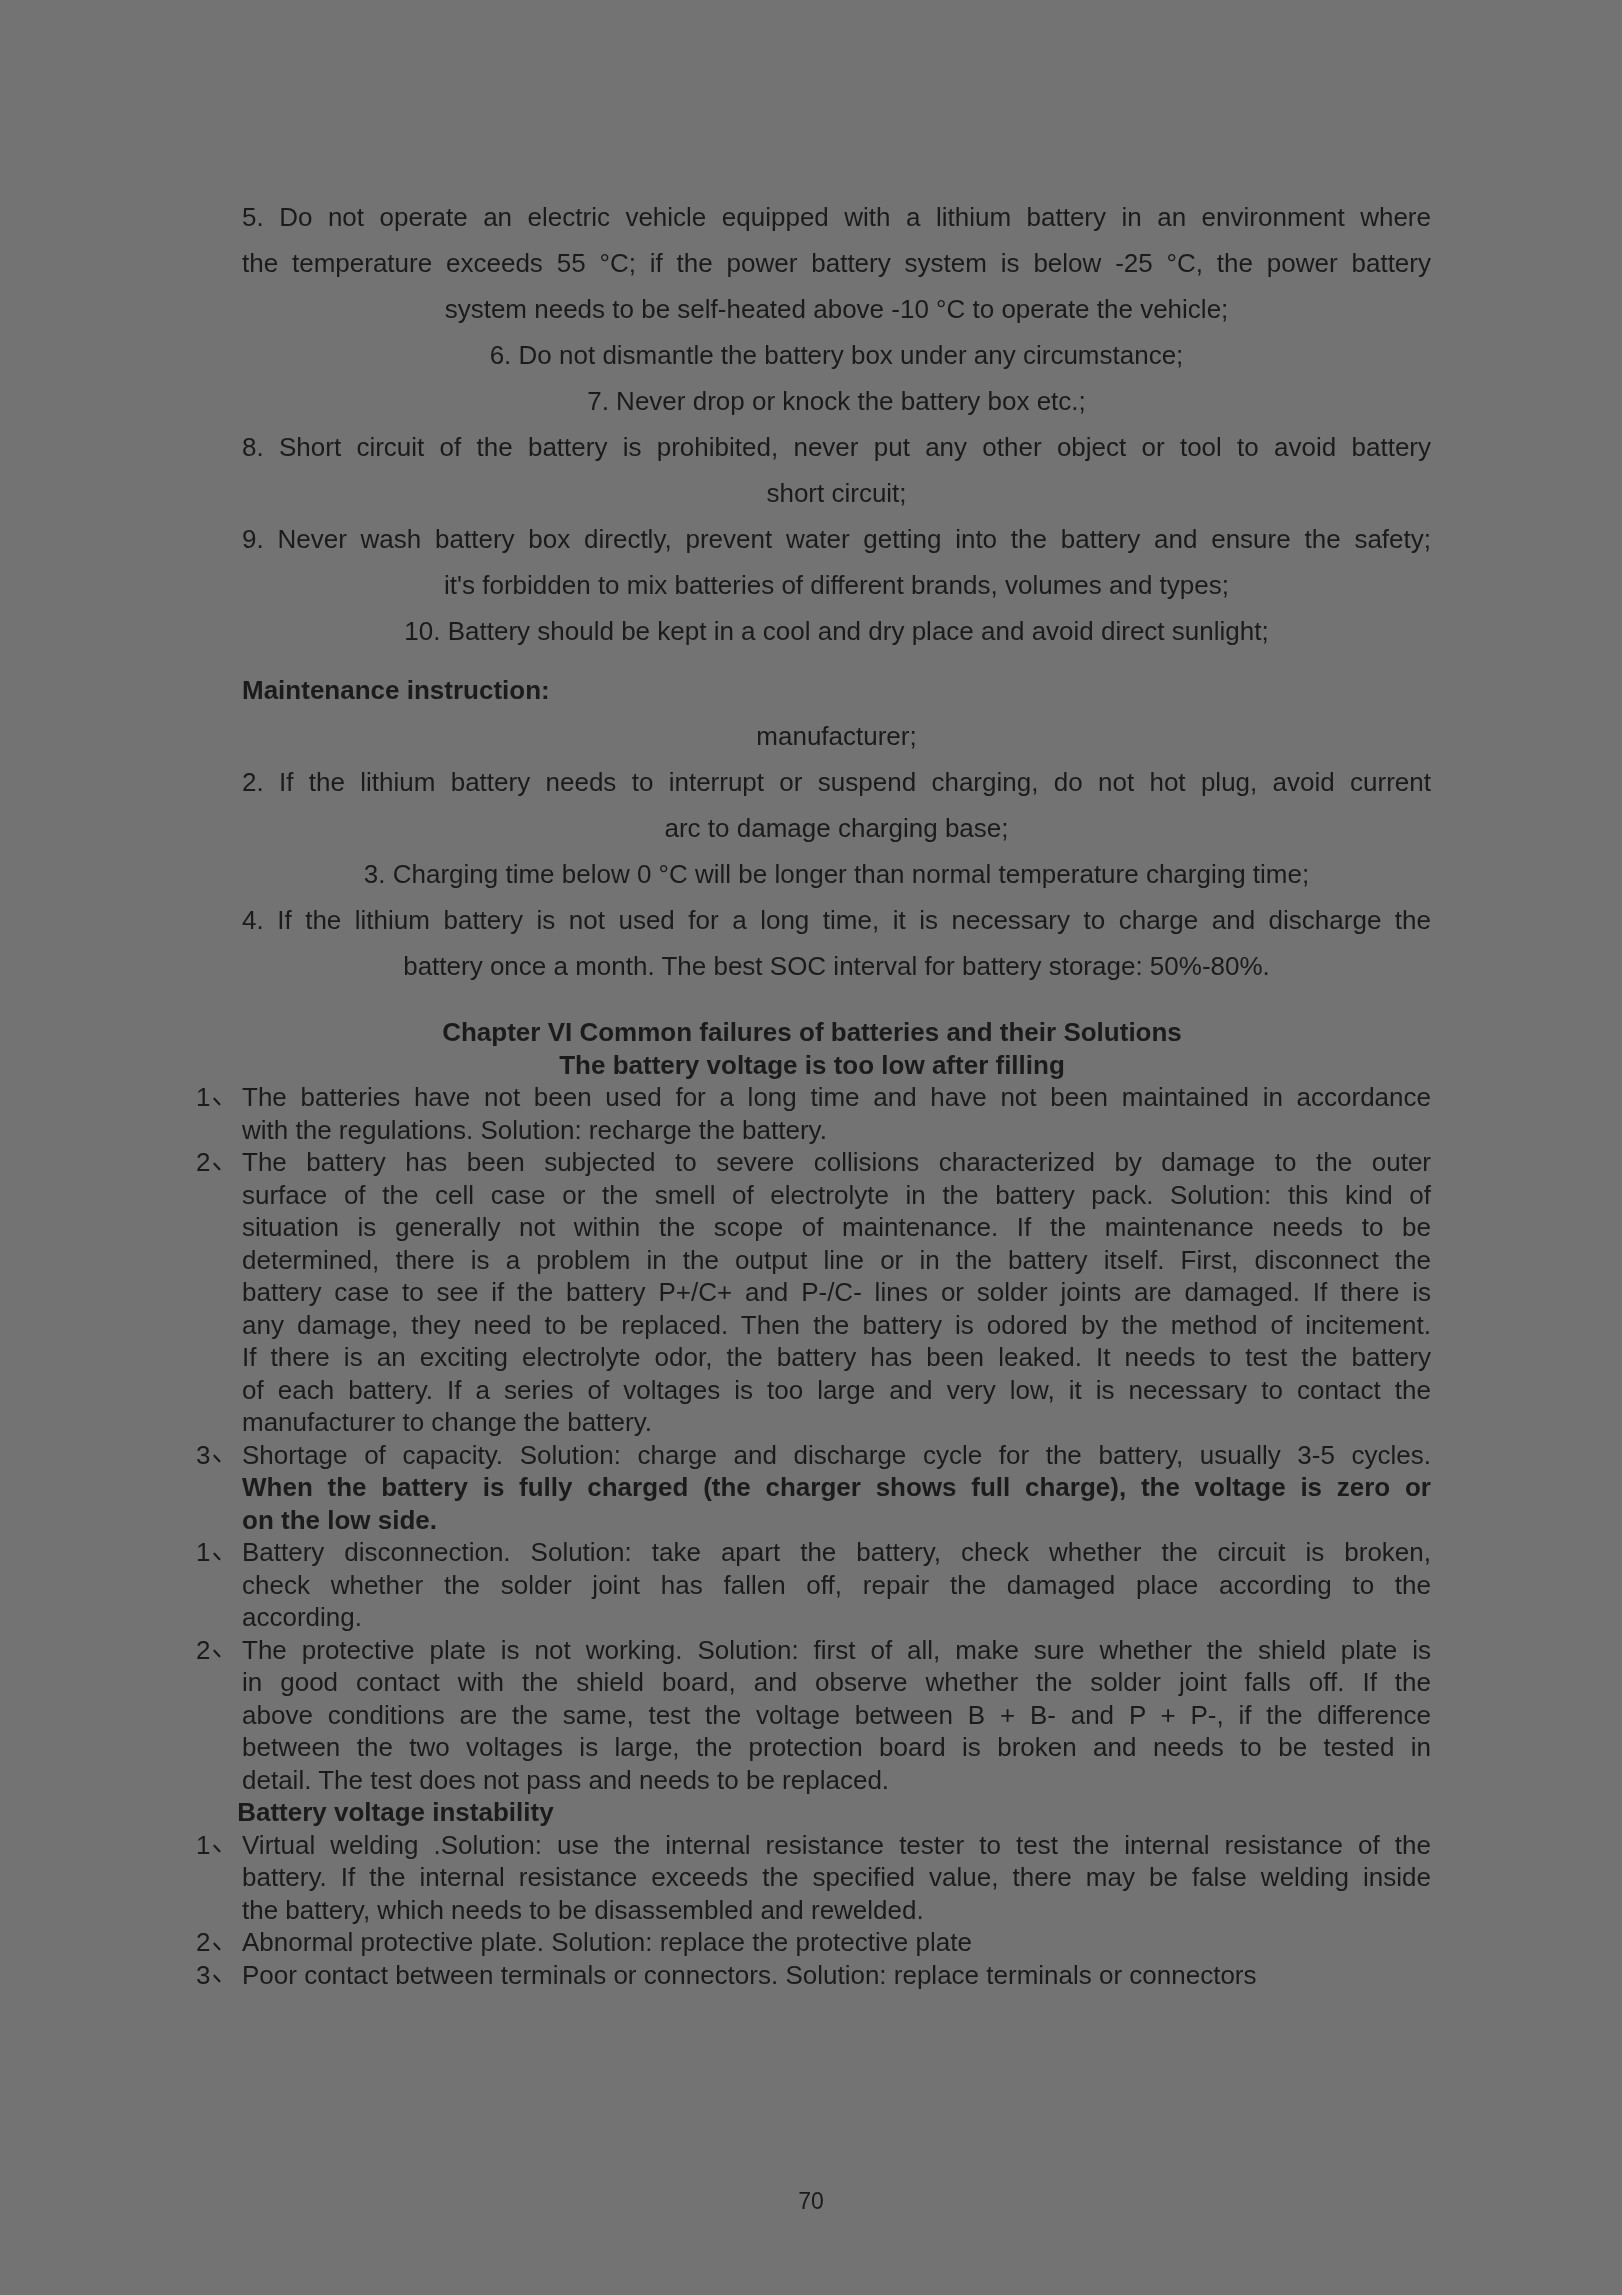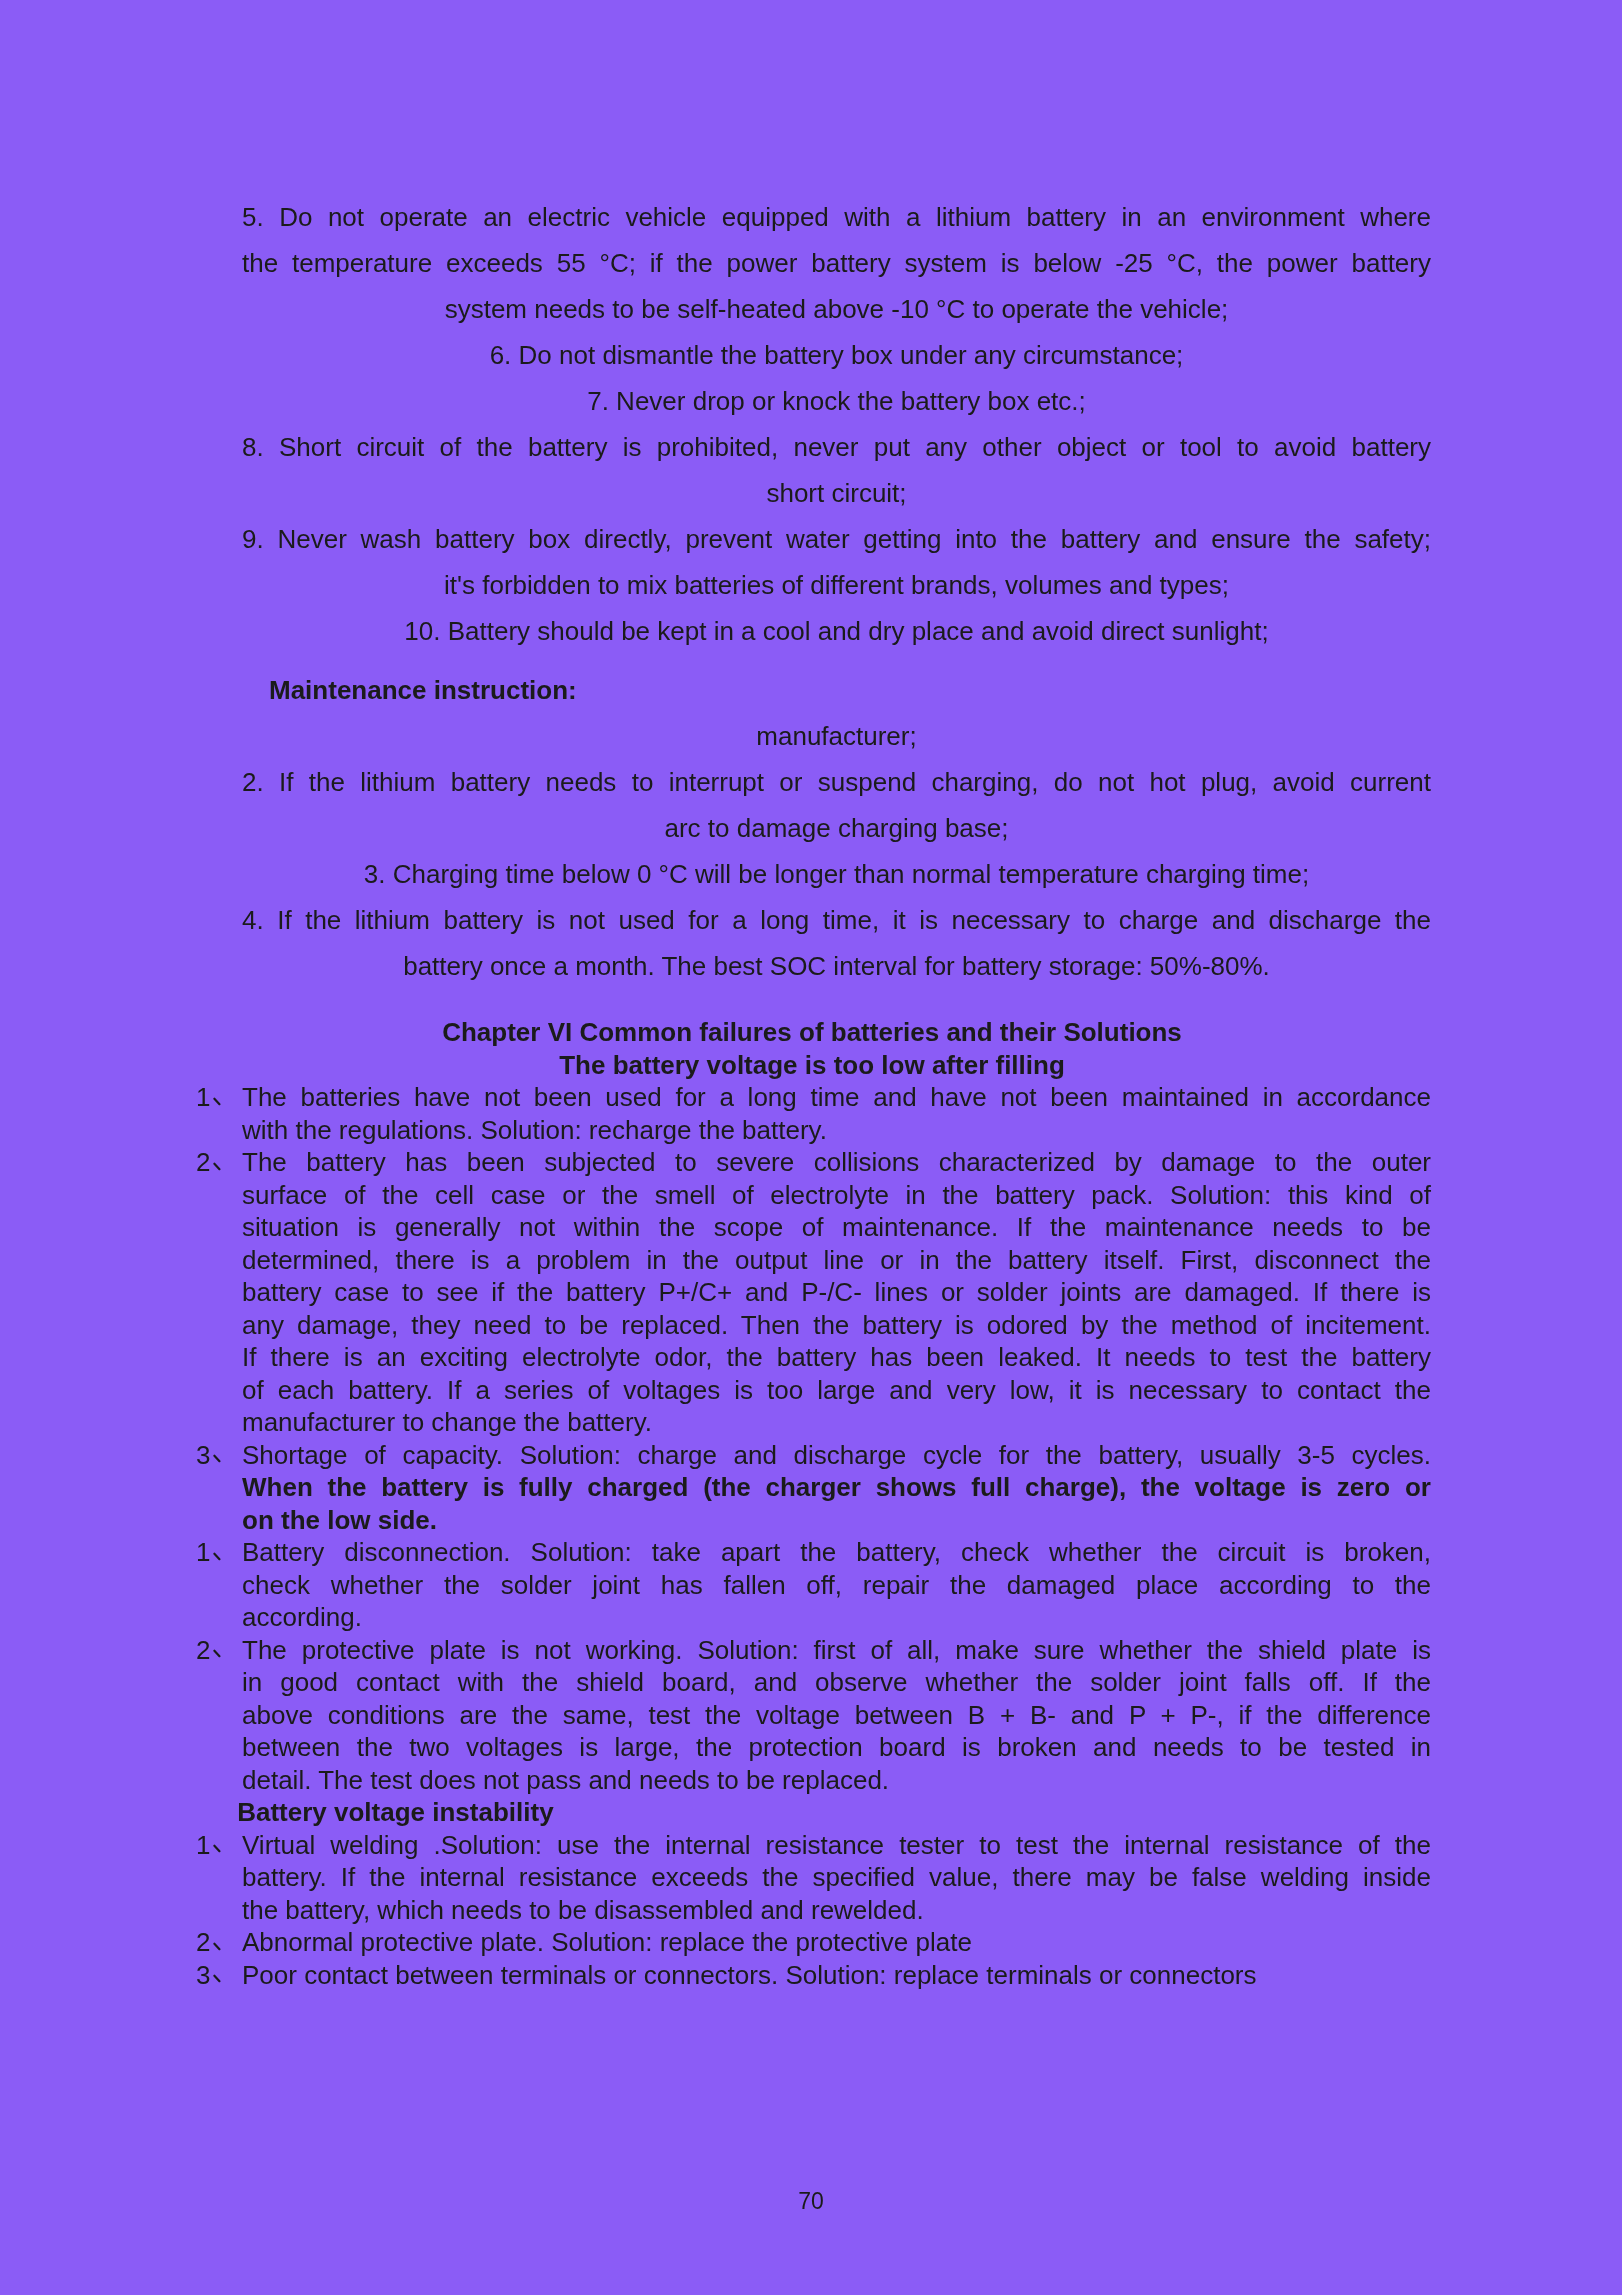--- a/index.html
+++ b/index.html
@@ -4,21 +4,21 @@
 <style>
   html, body { margin: 0; padding: 0; }
   body {
     background: #f6f6f6;
     font-family: "Liberation Sans", "DejaVu Sans", sans-serif;
   }
   .page {
     position: relative;
     width: 1622px;
     height: 2295px;
-    background: #8b5cf6;
+    background: #737373;
     color: #1b1b1b;
     overflow: hidden;
   }
   .content {
     position: absolute;
     left: 193px;
     top: 194px;
     width: 1238px;
   }
   
@@ -28,21 +28,21 @@
     line-height: 46px;
     white-space: nowrap;
     text-align: center;
   }
   .sa-line.j {
     white-space: normal;
     text-align: justify;
     text-align-last: justify;
   }
   .sa-head {
-    margin-left: 76px;
+    margin-left: 49px;
     margin-top: 13px;
     font-size: 26px;
     line-height: 46px;
     font-weight: bold;
   }
   
   .ch-head {
     font-size: 26px;
     line-height: 32.5px;
     font-weight: bold;

